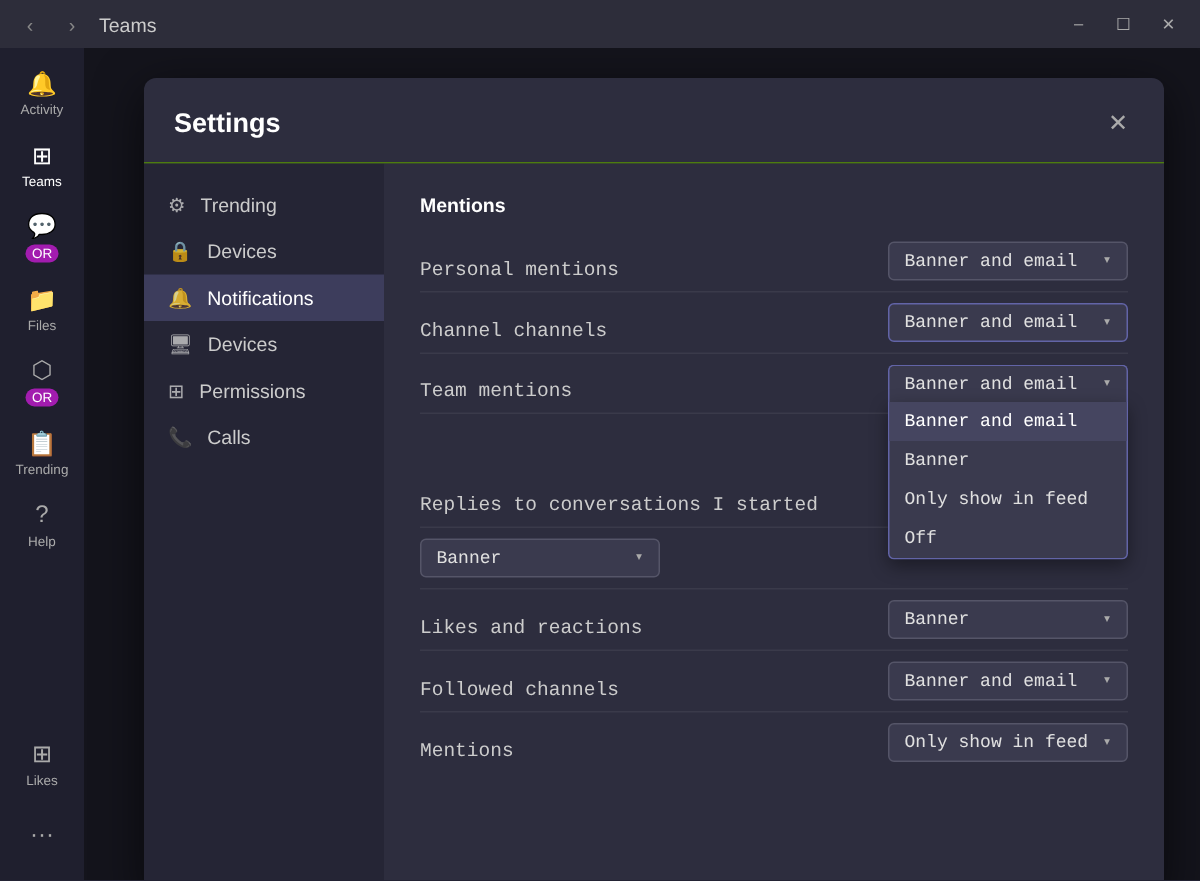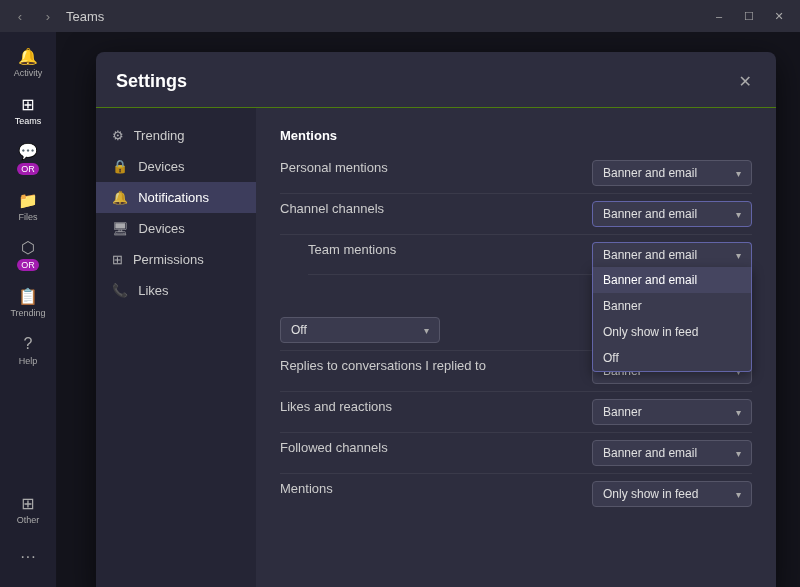--- a/index.html
+++ b/index.html
@@ -177,24 +177,25 @@
     .section-title {
       font-size: 13px;
       font-weight: 700;
       color: #fff;
       margin-bottom: 10px;
       margin-top: 4px;
     }
 
     .setting-row {
       display: flex;
-      align-items: flex-start;
+      align-items: flex-end;
       justify-content: space-between;
       padding: 7px 0;
       border-bottom: 1px solid #3a3a4a;
+      font-family: Liberation Mono, monospace;
     }
     .setting-row:last-child { border-bottom: none; }
     .setting-label {
       font-size: 13px;
       color: #ccc;
     }
 
     .dropdown {
       display: flex;
       align-items: center;
@@ -297,21 +298,21 @@
       <div class="icon-shape">📋</div>
       <span class="nav-icon-label">Trending</span>
     </div>
     <div class="nav-icon">
       <div class="icon-shape">?</div>
       <span class="nav-icon-label">Help</span>
     </div>
     <div class="nav-spacer"></div>
     <div class="nav-icon">
       <div class="icon-shape">⊞</div>
-      <span class="nav-icon-label">Other</span>
+      <span class="nav-icon-label">Likes</span>
     </div>
     <div class="nav-icon">
       <div class="icon-shape">···</div>
     </div>
   </div>
 
   <div class="content-area">
     <div class="modal-overlay">
       <div class="modal">
 
@@ -338,21 +339,21 @@
             <div class="settings-nav-item">
               <span class="settings-nav-icon">🖥</span>
               <span>Devices</span>
             </div>
             <div class="settings-nav-item">
               <span class="settings-nav-icon">⊞</span>
               <span>Permissions</span>
             </div>
             <div class="settings-nav-item">
               <span class="settings-nav-icon">📞</span>
-              <span>Likes</span>
+              <span>Calls</span>
             </div>
           </div>
 
           <div class="settings-content">
 
             <div class="section-title">Mentions</div>
 
             <div class="setting-row">
               <span class="setting-label">Personal mentions</span>
               <div class="dropdown">
@@ -362,48 +363,48 @@
             </div>
 
             <div class="setting-row">
               <span class="setting-label">Channel channels</span>
               <div class="dropdown" style="border-color:#6264a7;">
                 <span class="dropdown-value">Banner and email</span>
                 <span class="dropdown-arrow">▾</span>
               </div>
             </div>
 
-            <div class="setting-row" style="position:relative; overflow:visible; z-index:10;margin-left:28px;">
+            <div class="setting-row" style="position:relative; overflow:visible; z-index:10;">
               <span class="setting-label">Team mentions</span>
               <div class="dropdown-open-container">
                 <div class="dropdown-open">
                   <span class="dropdown-value">Banner and email</span>
                   <span class="dropdown-arrow">▾</span>
                 </div>
                 <div class="dropdown-menu">
                   <div class="dropdown-menu-item selected">Banner and email</div>
                   <div class="dropdown-menu-item">Banner</div>
                   <div class="dropdown-menu-item">Only show in feed</div>
                   <div class="dropdown-menu-item">Off</div>
                 </div>
               </div>
             </div>
 
             <div class="section-title section-divider">Messages</div>
 
 
             <div class="setting-row">
+              <span class="setting-label">Replies to conversations I started</span>
               <div class="dropdown">
                 <span class="dropdown-value">Off</span>
                 <span class="dropdown-arrow">▾</span>
               </div>
             </div>
 
             <div class="setting-row">
-              <span class="setting-label">Replies to conversations I replied to</span>
               <div class="dropdown">
                 <span class="dropdown-value">Banner</span>
                 <span class="dropdown-arrow">▾</span>
               </div>
             </div>
 
             <div class="setting-row">
               <span class="setting-label">Likes and reactions</span>
               <div class="dropdown">
                 <span class="dropdown-value">Banner</span>

